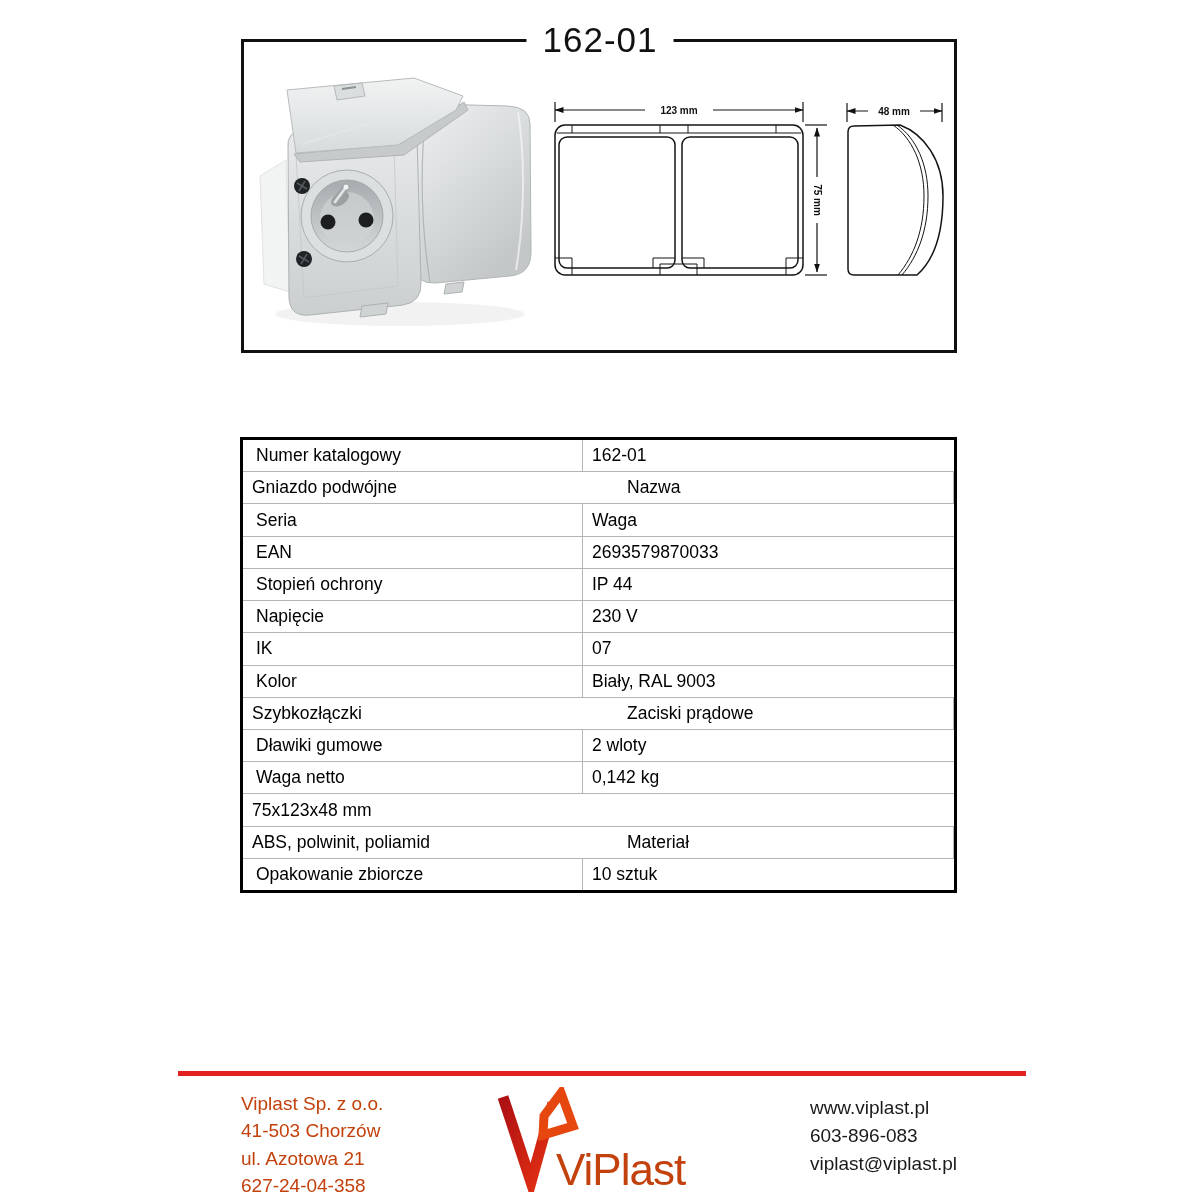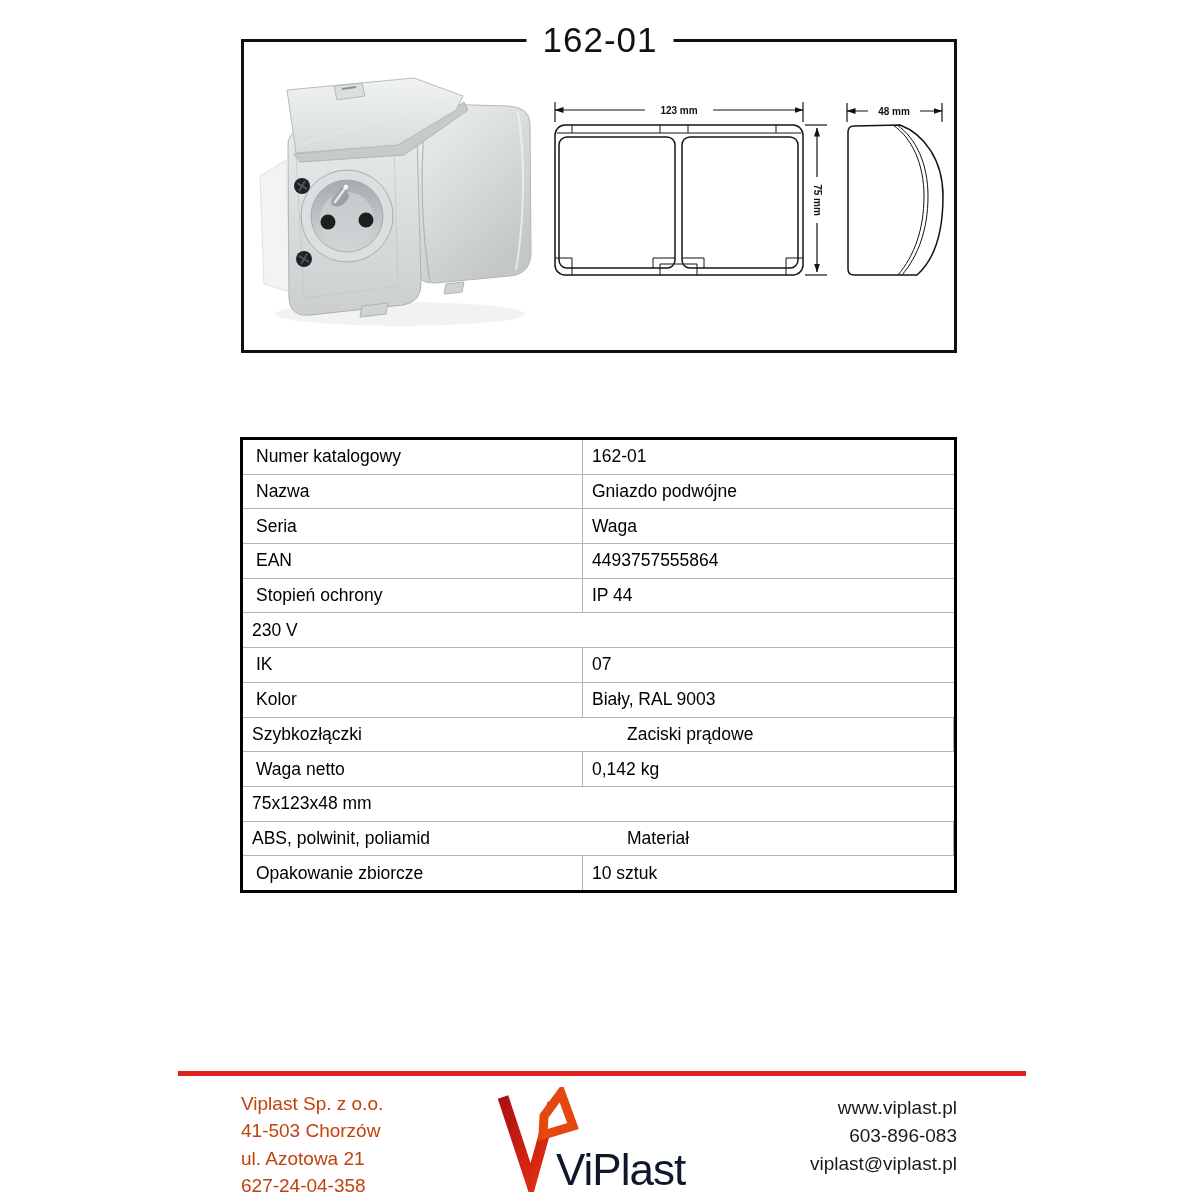--- a/index.html
+++ b/index.html
@@ -23,25 +23,25 @@
   .tr{flex:1;display:flex;border-top:1px solid #b5b5b5;min-height:0;}
   .tr:first-child{border-top:none;}
   .td{display:flex;align-items:center;font-size:17.5px;color:#000;overflow:hidden;white-space:nowrap;}
   .tl{width:340px;border-right:1px solid #b5b5b5;padding-left:13px;box-sizing:border-box;text-align:right;}
   .tv{flex:1;padding-left:9px;}
 
   
   .accent-line{position:absolute;left:178px;top:1071px;width:848px;height:5px;background:#e2201d;}
   .footer-address{position:absolute;left:241px;top:1090px;text-align:left;}
   .footer-address .fline{font-size:19px;line-height:27.4px;color:#c2410c;}
-  .footer-contact{position:absolute;right:243px;top:1094px;text-align:right;}
+  .footer-contact{position:absolute;right:243px;top:1094px;text-align:left;}
   .footer-contact .fline{font-size:19px;line-height:28px;color:#1a1a1a;}
   .logo-mark{position:absolute;left:497px;top:1087px;width:95px;height:105px;}
   .logo-text{position:absolute;left:556px;top:1148px;font-size:44px;letter-spacing:-1px;
-      color:#0f172a;line-height:44px;}
+      color:#c2410c;line-height:44px;}
 </style>
 </head>
 <body>
 
 <div id="page">
 
   <div class="product-title">162-01</div>
 
   <div class="product-box"></div>
 
@@ -158,49 +158,54 @@
     <path d="M347,33 C366,46 378,72 378,104 C378,138 368,164 352,183" fill="none" stroke="#141414" stroke-width="1"></path>
     <path d="M351,33 C370,46 382,72 382,104 C382,138 372,164 356,183" fill="none" stroke="#141414" stroke-width="1"></path>
   </svg>
 
   <div class="spec-table">
       <div class="tr">
         <div class="td tl">Numer katalogowy</div>
         <div class="td tv">162-01</div>
       </div>
       <div class="tr">
+        <div class="td tv">Gniazdo podwójne</div>
         <div class="td tl">Nazwa</div>
-        <div class="td tv">Gniazdo podwójne</div>
       </div>
       <div class="tr">
         <div class="td tl">Seria</div>
         <div class="td tv">Waga</div>
       </div>
       <div class="tr">
         <div class="td tl">EAN</div>
-        <div class="td tv">4493757555864</div>
+        <div class="td tv">2693579870033</div>
       </div>
       <div class="tr">
         <div class="td tl">Stopień ochrony</div>
         <div class="td tv">IP 44</div>
       </div>
       <div class="tr">
+        <div class="td tl">Napięcie</div>
         <div class="td tv">230 V</div>
       </div>
       <div class="tr">
         <div class="td tl">IK</div>
         <div class="td tv">07</div>
       </div>
       <div class="tr">
         <div class="td tl">Kolor</div>
         <div class="td tv">Biały, RAL 9003</div>
       </div>
       <div class="tr">
         <div class="td tv">Szybkozłączki</div>
         <div class="td tl">Zaciski prądowe</div>
+      </div>
+      <div class="tr">
+        <div class="td tl">Dławiki gumowe</div>
+        <div class="td tv">2 wloty</div>
       </div>
       <div class="tr">
         <div class="td tl">Waga netto</div>
         <div class="td tv">0,142 kg</div>
       </div>
       <div class="tr">
         <div class="td tv">75x123x48 mm</div>
       </div>
       <div class="tr">
         <div class="td tv">ABS, polwinit, poliamid</div>

